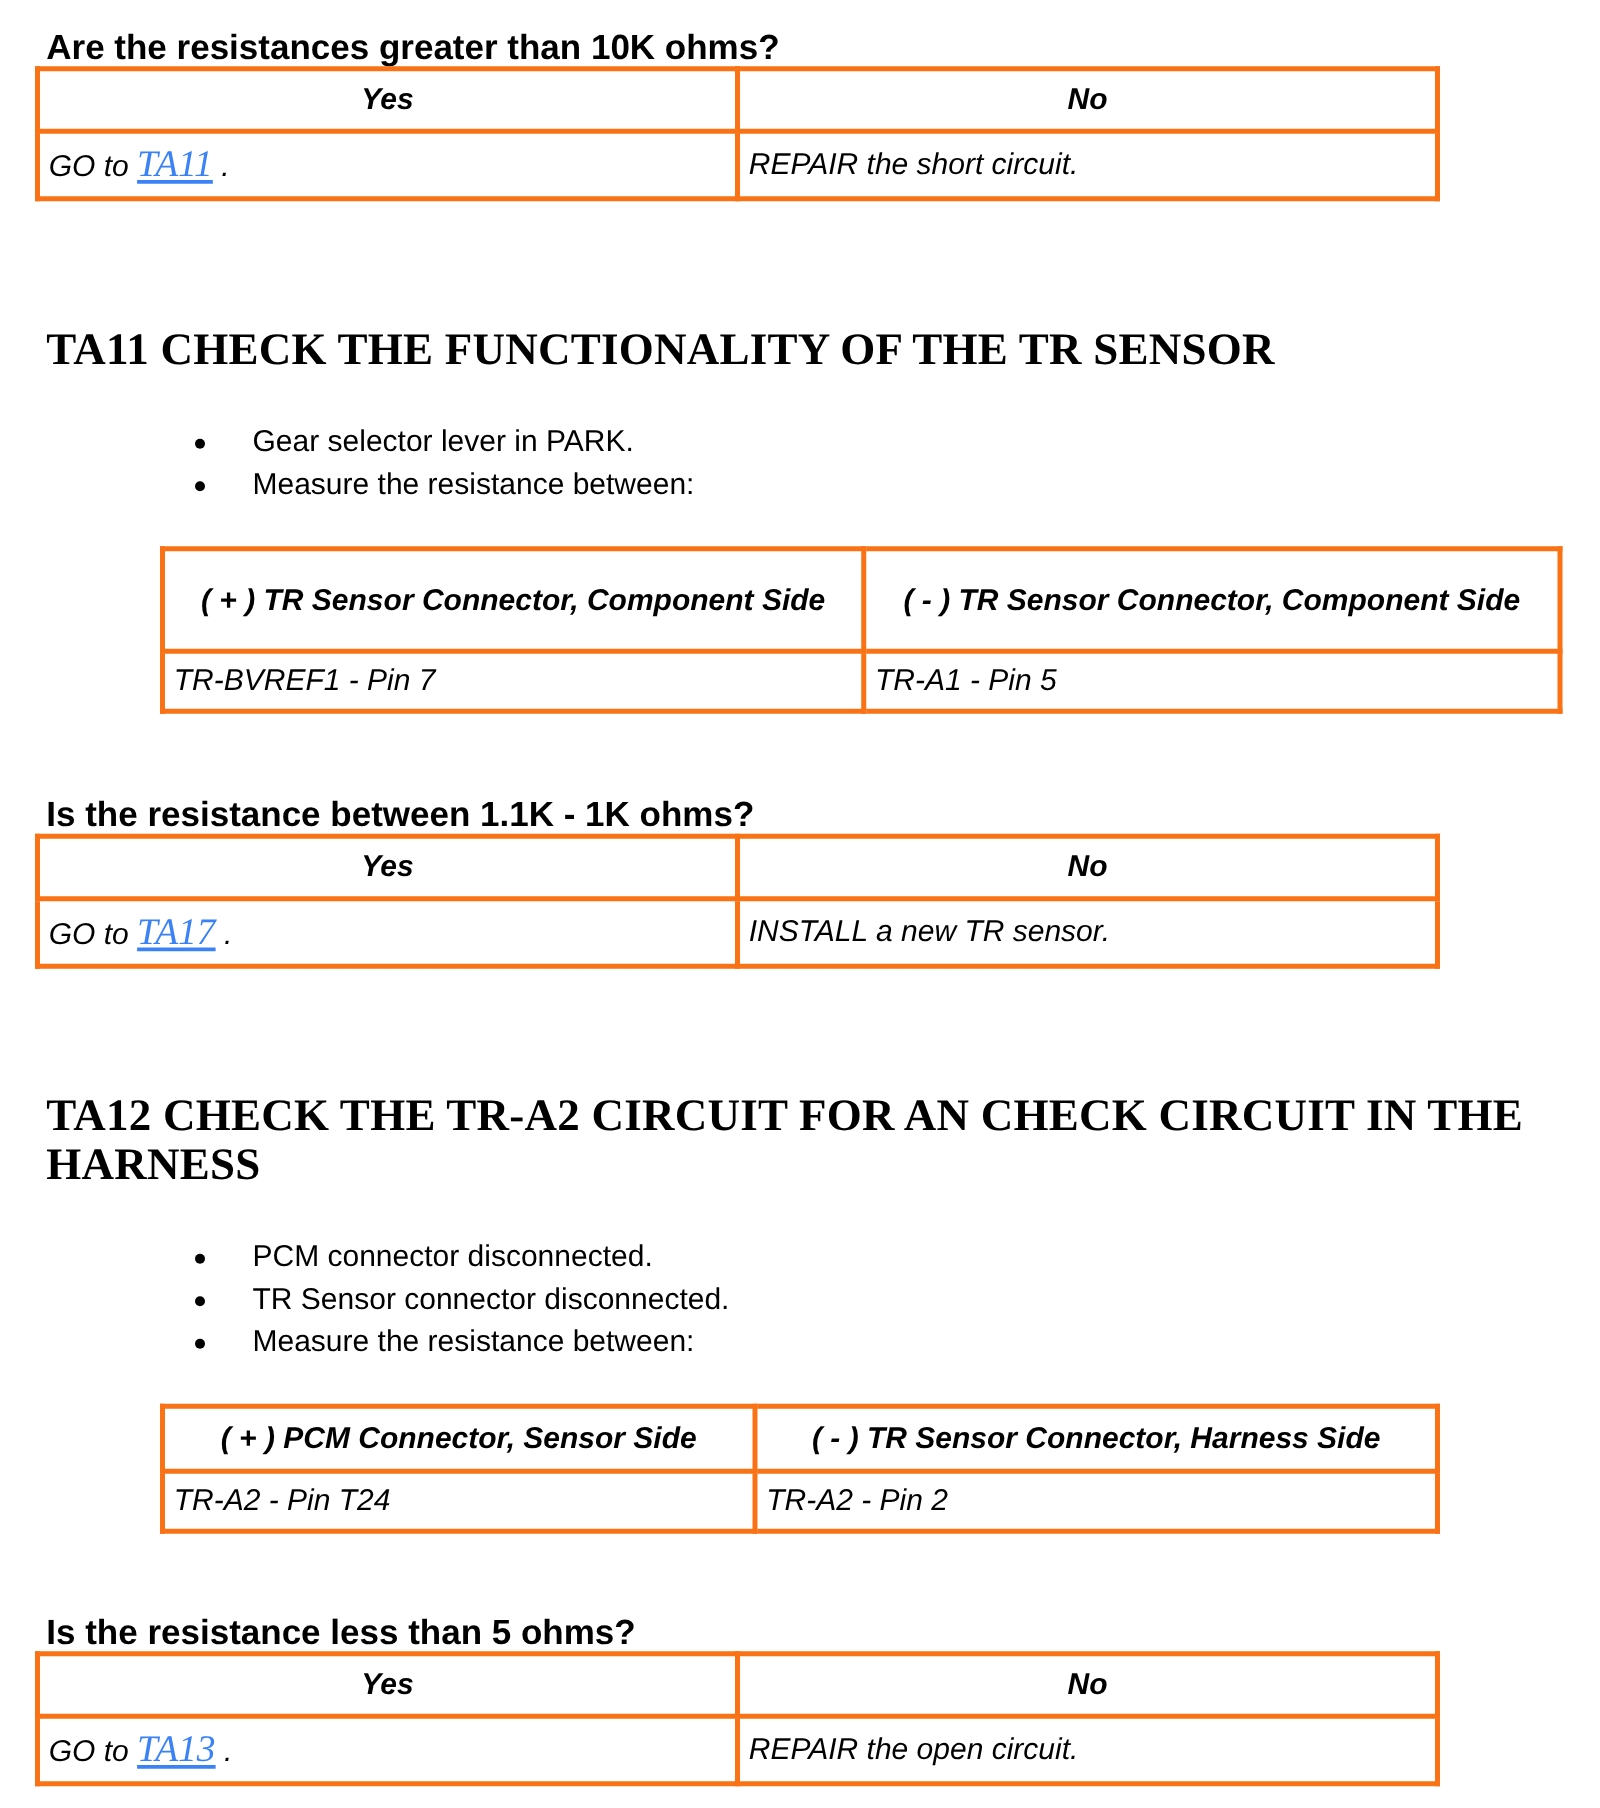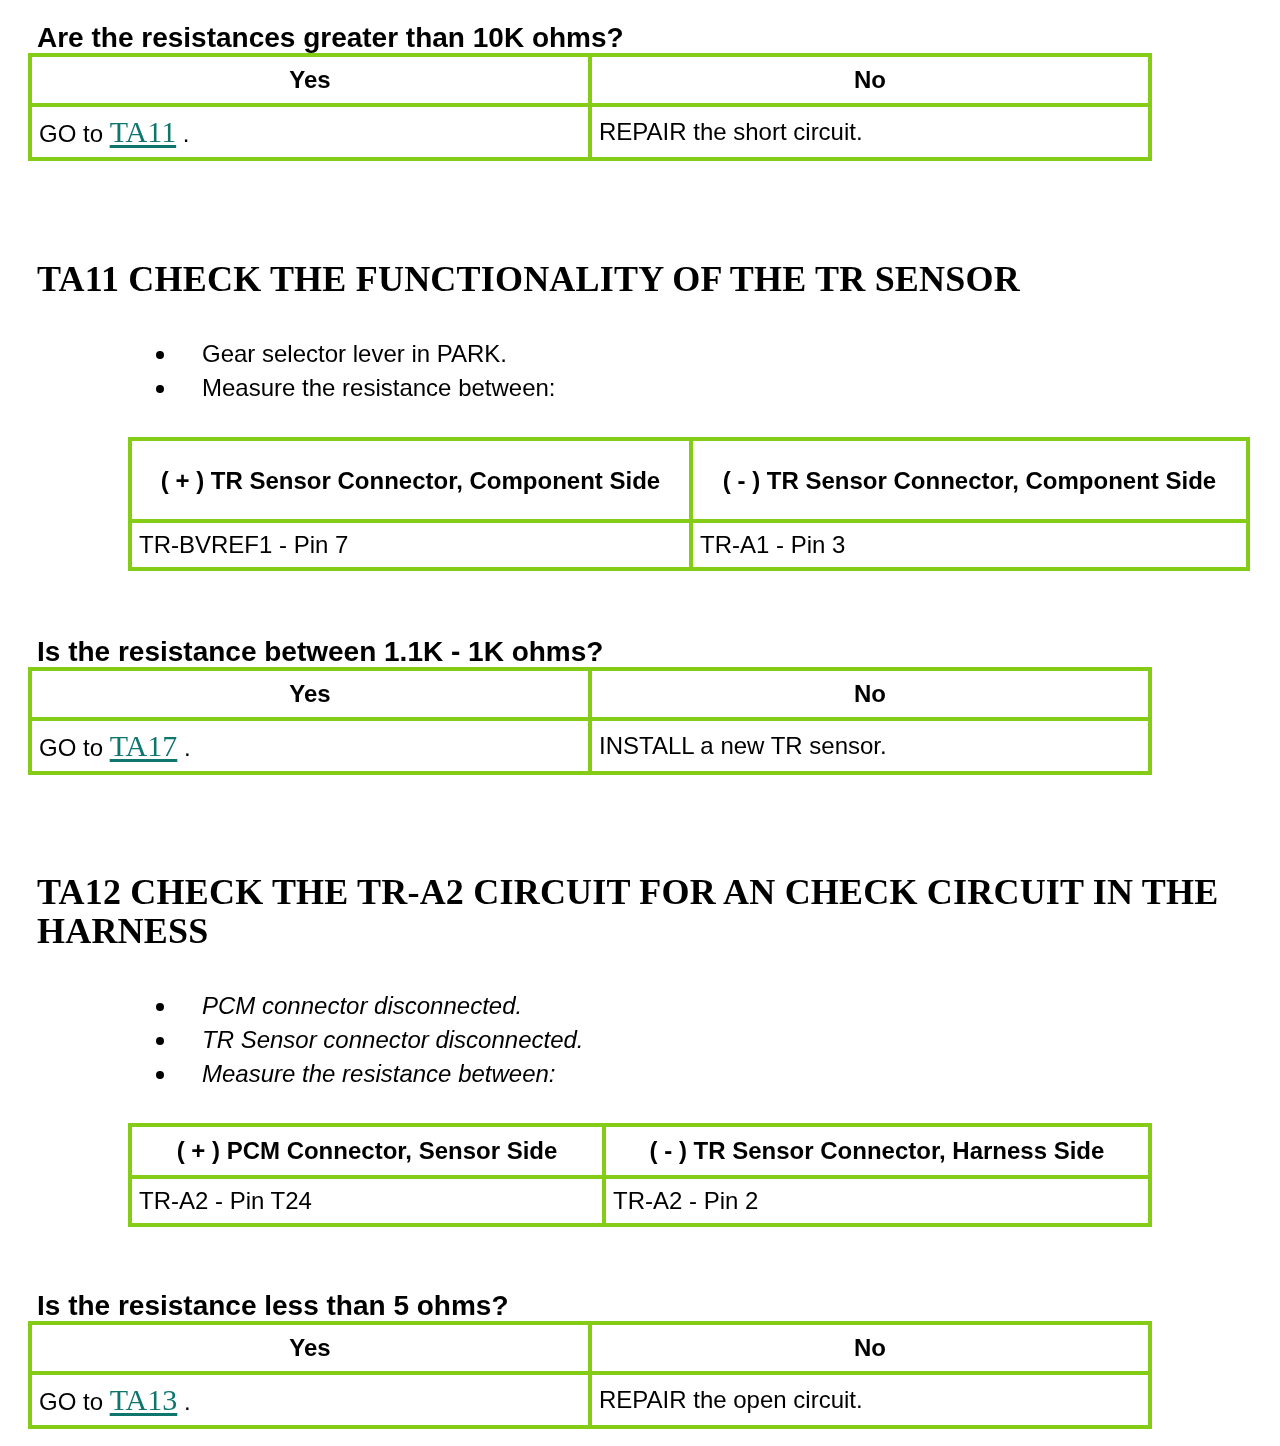--- a/index.html
+++ b/index.html
@@ -1,23 +1,23 @@
 <!DOCTYPE html>
 <html><head>
 <meta charset="utf-8">
 <style>
   html, body { margin: 0; padding: 0; background: #ffffff; }
   body { width: 1280px; height: 1446px; position: relative; font-family: "Liberation Sans", sans-serif; color: #000; overflow: hidden; }
   .abs { position: absolute; }
   .question { font-weight: bold; font-size: 28px; line-height: 26px; white-space: nowrap; }
   table { border-collapse: collapse; position: absolute; table-layout: fixed; }
-  td, th { border: 4px solid #84cc16; padding: 0 7px; font-size: 24px; vertical-align: middle; }
+  td, th { border: 4px solid #f97316; padding: 0 7px; font-size: 24px; vertical-align: middle; font-style: italic; }
   th { font-weight: bold; text-align: center; }
   td { text-align: left; font-weight: normal; }
-  .link { font-family: "Liberation Serif", serif; font-size: 30px; text-decoration: underline; text-underline-offset: 3px; color: #0f766e; cursor: pointer; }
+  .link { font-family: "Liberation Serif", serif; font-size: 30px; text-decoration: underline; text-underline-offset: 3px; color: #3b82f6; cursor: pointer; }
   .heading { font-family: "Liberation Serif", serif; font-weight: bold; font-size: 36px; line-height: 39px; letter-spacing: 0.2px; }
   ul.bullets { position: absolute; margin: 0; padding: 0; list-style: none; }
   ul.bullets li { font-size: 24px; line-height: 34px; position: relative; padding-left: 46px; }
   ul.bullets li .dot { position: absolute; left: 0; top: 14px; width: 8px; height: 8px; border-radius: 50%; background: #000; }
   .hdr2 { line-height: 31px; padding: 6px 7px; }
 </style>
 </head>
 <body>
 
 <div class="abs question" style="left:37px; top:25px;">Are the resistances greater than 10K ohms?</div>
@@ -48,21 +48,21 @@
       <col style="width:561px">
       <col style="width:557px">
     </colgroup>
   <tbody>
       <tr style="height:82px">
     <th class="hdr2">( + ) TR Sensor Connector, Component Side</th>
     <th class="hdr2">( - ) TR Sensor Connector, Component Side</th>
   </tr>
   <tr style="height:48px">
     <td>TR-BVREF1 - Pin 7</td>
-    <td>TR-A1 - Pin 3</td>
+    <td>TR-A1 - Pin 5</td>
   </tr>
 </tbody>
   </table>
 <div class="abs question" style="left:37px; top:639px;">Is the resistance between 1.1K - 1K ohms?</div>
 <table style="left:28px; top:667px; width:1120px;">
   <colgroup>
       <col style="width:560px">
       <col style="width:560px">
     </colgroup>
   <tbody>
@@ -74,21 +74,21 @@
     <td><span>GO to </span><a class="link">TA17</a><span> .</span></td>
     <td>INSTALL a new TR sensor.</td>
   </tr>
 </tbody>
   </table>
 
 <div class="abs heading" style="left:37px; top:873px;">
   <div>TA12 CHECK THE TR-A2 CIRCUIT FOR AN CHECK CIRCUIT IN THE</div>
   <div>HARNESS</div>
 </div>
-<ul class="bullets" style="left:156px; top:989px;font-style:italic;">
+<ul class="bullets" style="left:156px; top:989px;">
   <li><span class="dot"></span><span>PCM connector disconnected.</span></li>
   <li><span class="dot"></span><span>TR Sensor connector disconnected.</span></li>
   <li><span class="dot"></span><span>Measure the resistance between:</span></li>
 </ul>
 <table style="left:128px; top:1123px; width:1020px;">
   <colgroup>
       <col style="width:474px">
       <col style="width:546px">
     </colgroup>
   <tbody>

